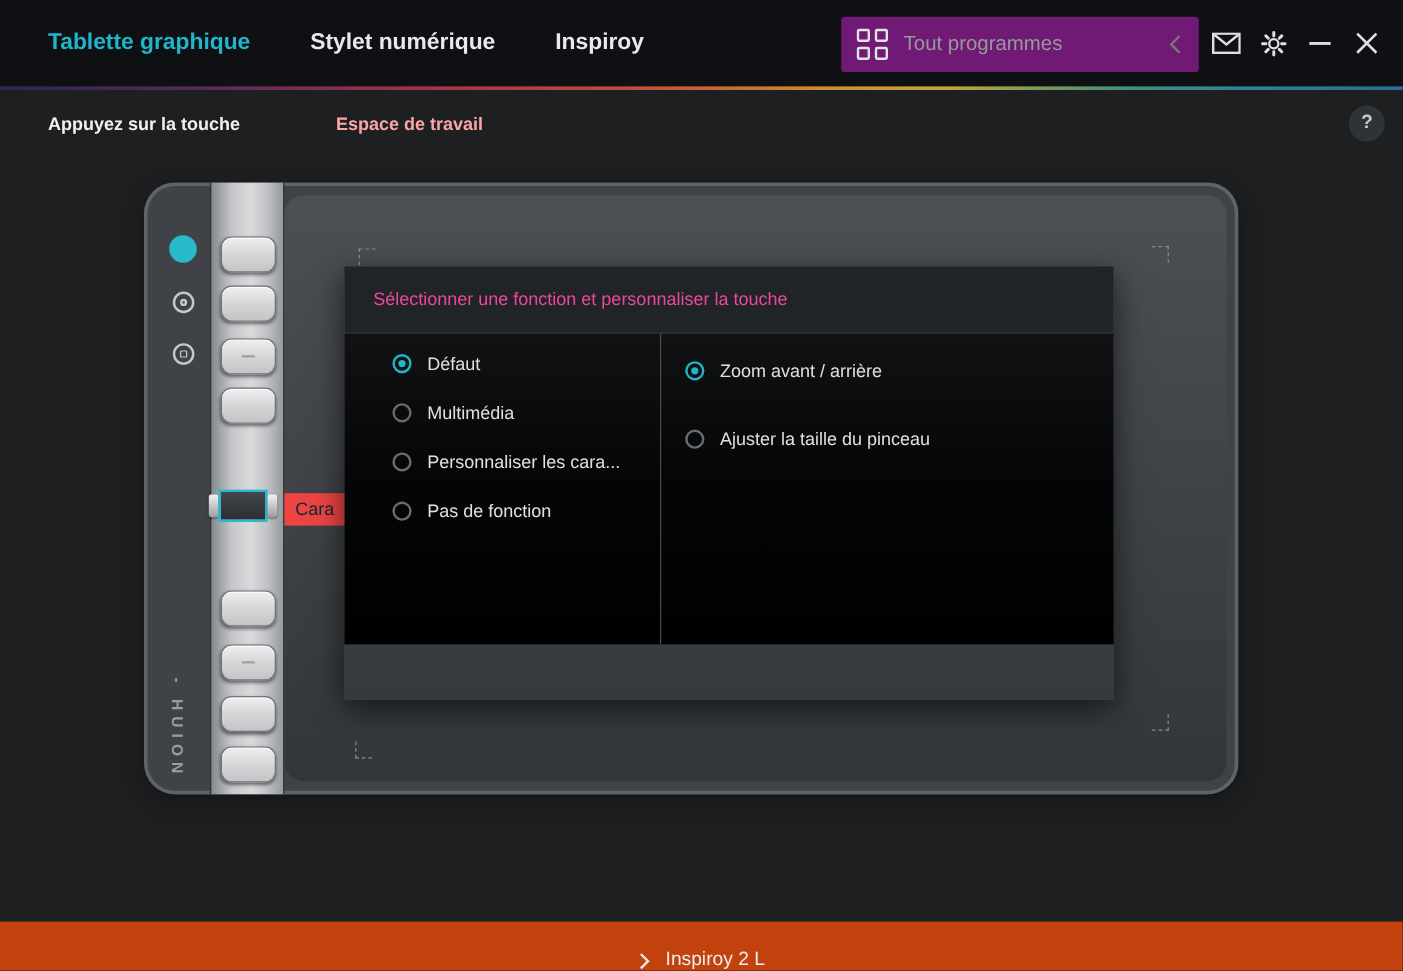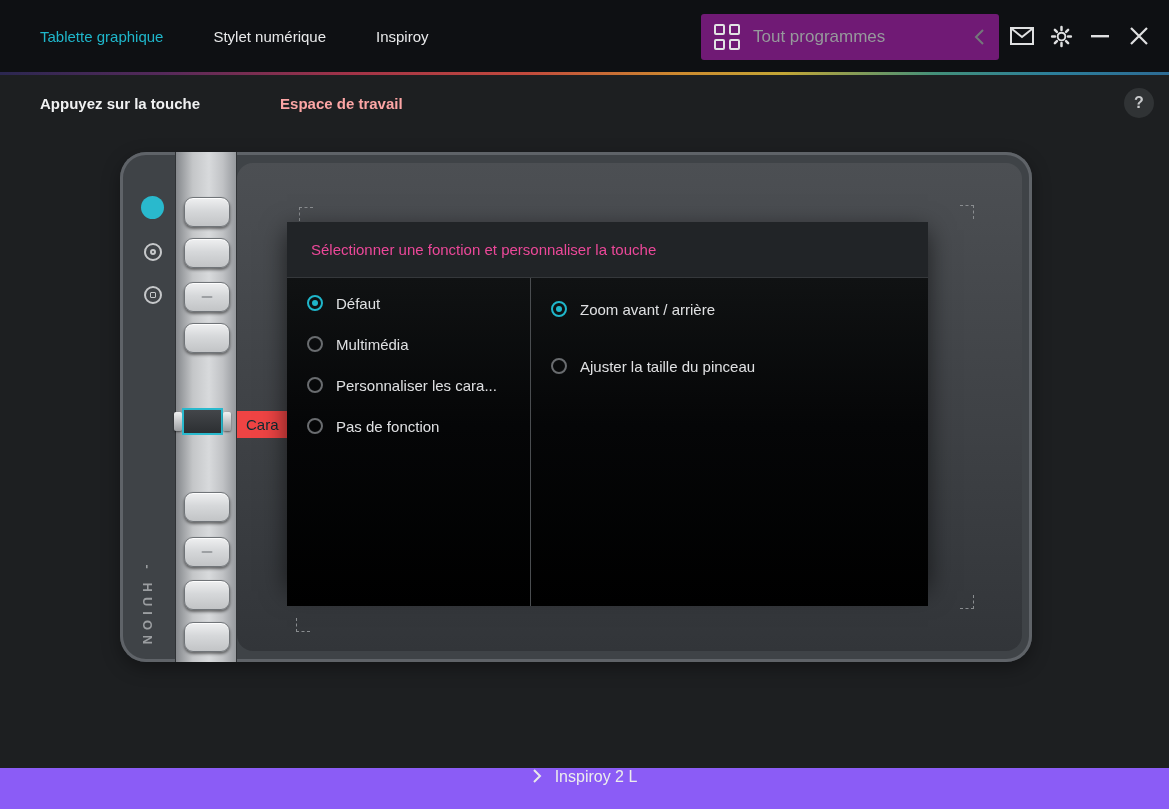--- a/index.html
+++ b/index.html
@@ -5,21 +5,21 @@
   * { margin:0; padding:0; box-sizing:border-box; }
   html,body { width:1169px; height:809px; }
   body {
     font-family:"Liberation Sans", sans-serif;
     background:#1d1f21; color:#e4e5e7;
     position:relative; overflow:hidden;
   }
   
   .topbar { position:absolute; left:0; top:0; width:1169px; height:72px; background:#0e1013; }
   .topnav { position:absolute; left:40px; top:0; height:72px; display:flex; align-items:center; gap:50px; }
-  .topnav .nav-item { font-size:15px; color:#e8e9ea; cursor:default; white-space:nowrap; }
+  .topnav .nav-item { font-size:19px; color:#e8e9ea; cursor:default; white-space:nowrap;font-weight:bold; }
   .topnav .nav-item.active { color:#1fb6ca; }
   .programs { position:absolute; left:701px; top:14px; width:298px; height:46px; background:#701a75; border-radius:3px; display:flex; align-items:center; padding:0 14px 0 13px; }
   .grid-icon { width:26px; height:26px; display:grid; grid-template-columns:11px 11px; grid-template-rows:11px 11px; gap:4px; }
   .grid-icon span { border:2px solid #e2e3e4; border-radius:2px; }
   .programs-label { margin-left:13px; font-size:17px; color:#96999c; flex:1; }
   .winicons { position:absolute; right:18px; top:0; height:72px; display:flex; align-items:center; gap:15px; }
   .winicons .wic { display:flex; align-items:center; justify-content:center; width:24px; height:24px; }
   .rainbow { position:absolute; left:0; top:72px; width:1169px; height:3px;
     background:linear-gradient(90deg,#2b2750 0%,#55295a 14%,#a23348 30%,#c24a3d 45%,#cd8a2f 58%,#c3a636 67%,#43907a 80%,#2c7f9b 90%,#2d6b94 100%); }
   
@@ -55,32 +55,32 @@
   .presskey .mark { position:absolute; left:50%; top:50%; transform:translate(-50%,-50%); width:11px; height:2px; background:#9da0a3; border-radius:1px; }
   .scroller { position:absolute; left:-2px; top:256px; width:57px; height:27px; display:flex; align-items:center; }
   .scroller .nub { width:8px; height:19px; border-radius:2px; background:linear-gradient(180deg,#f0f1f2,#9b9ea1); box-shadow:0 1px 2px rgba(0,0,0,.5); }
   .scroller .wheel { width:41px; height:27px; margin:0 0; background:linear-gradient(180deg,#43464a,#2c2f32); border:2px solid #29b9cd; }
   
   .key-tooltip { position:absolute; left:237px; top:411px; width:54px; height:27px; background:#ef4444;
     color:#0a2c33; font-size:15px; display:flex; align-items:center; padding-left:9px; z-index:4; white-space:nowrap; overflow:hidden; }
   
   .dialog { position:absolute; left:287px; top:222px; width:641px; height:361px; z-index:10; box-shadow:0 8px 24px rgba(0,0,0,.6); }
   .dialog-header { height:56px; background:#212427; border-bottom:1px solid #35383b; display:flex; align-items:center; padding-left:24px; font-size:15px; color:#ec4899; }
-  .dialog-body { height:328px; display:flex; background:linear-gradient(180deg,#101213 0%,#050607 45%,#000 100%); }
+  .dialog-body { height:259px; display:flex; background:linear-gradient(180deg,#101213 0%,#050607 45%,#000 100%);padding-left:20px; }
   .col-left  { width:244px; border-right:1px solid #4a4d50; padding:13px 0 0 20px; display:flex; flex-direction:column; gap:17px; }
   .col-right { flex:1; padding:19px 0 0 20px; display:flex; flex-direction:column; gap:33px; }
   .radio-row { display:flex; align-items:center; gap:13px; height:24px; white-space:nowrap; }
   .radio { width:16px; height:16px; min-width:16px; border-radius:50%; border:2px solid #696c6f; position:relative; }
   .radio.selected { border-color:#1fb6ca; }
   .radio.selected::after { content:''; position:absolute; left:3px; top:3px; width:6px; height:6px; border-radius:50%; background:#1fb6ca; }
   .radio-label { font-size:15px; color:#dfe0e2; }
   
   .footer { position:absolute; left:0; top:718px; width:1169px; height:40px; }
   
-  .statusbar { position:absolute; left:0; top:768px; width:1169px; height:41px; background:#8b5cf6; display:flex; align-items:flex-start; justify-content:center; gap:13px; }
+  .statusbar { position:absolute; left:0; top:768px; width:1169px; height:41px; background:#c2410c; display:flex; align-items:flex-end; justify-content:center; gap:13px; }
   .device-name { font-size:16px; color:#eceded; }
   svg { display:block; }
 </style>
 </head>
 <body>
 
 <div class="topbar">
   <div class="topnav">
     <div class="nav-item active">Tablette graphique</div>
     <div class="nav-item">Stylet numérique</div>

